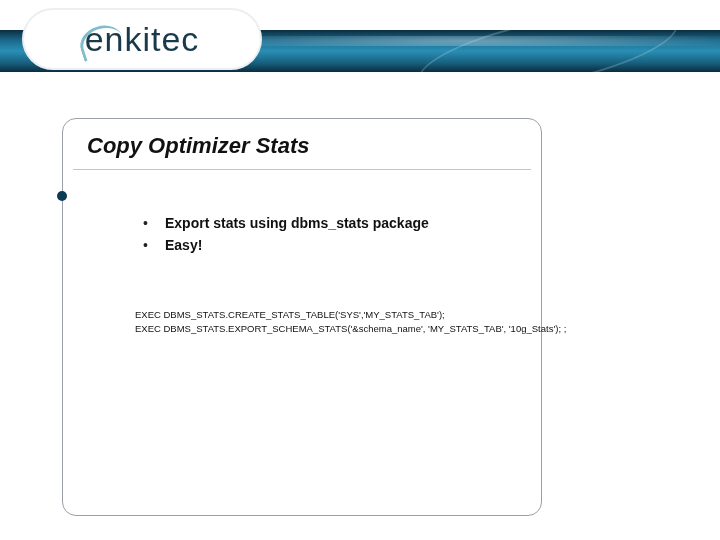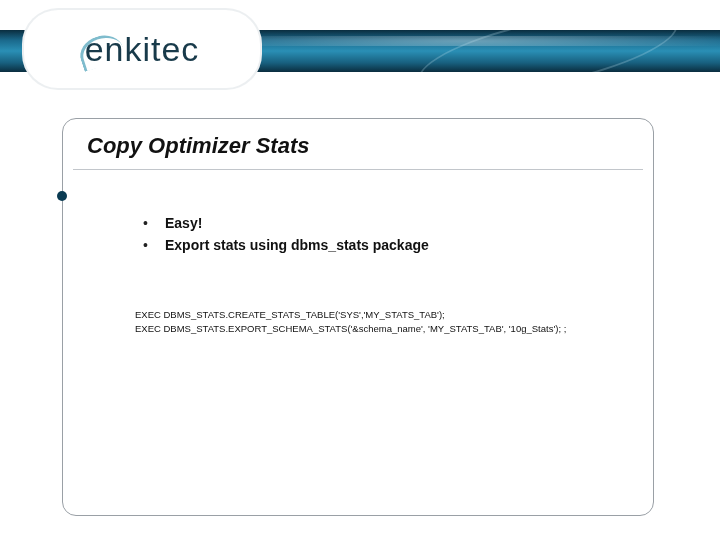--- a/index.html
+++ b/index.html
@@ -14,21 +14,21 @@
   .header-area {
     position: relative;
     width: 100%;
     height: 92px;
   }
   .logo-wrap {
     position: absolute;
     left: 22px;
     top: 8px;
     width: 240px;
-    height: 82px;
+    height: 62px;
     background: #fff;
     border-radius: 36px;
     box-shadow: 0 0 0 2px rgba(180,190,200,0.25) inset;
     display: flex;
     align-items: center;
     justify-content: center;
     z-index: 5;
   }
   .logo-text {
     font-size: 34px;
@@ -80,21 +80,21 @@
     height: 60px;
     border: 2px solid rgba(200,230,245,0.25);
     border-radius: 50%;
     transform: rotate(-12deg);
   }
 
   .content-card {
     position: absolute;
     left: 62px;
     top: 118px;
-    width: 592px;
+    width: 480px;
     height: 398px;
     border: 1px solid #9aa0a6;
     border-radius: 14px;
     background: #fff;
     padding: 14px 24px 20px 24px;
   }
   .title-underline {
     position: absolute;
     left: 10px;
     right: 10px;
@@ -161,19 +161,19 @@
     </span>
   </div>
 </div>
 
 <div class="content-card">
   <div class="dot-left"></div>
   <h1 class="slide-title">Copy Optimizer Stats</h1>
   <div class="title-underline"></div>
 
   <ul class="bullets">
+    <li>Export stats using dbms_stats package</li>
     <li>Easy!</li>
-    <li>Export stats using dbms_stats package</li>
   </ul>
 
   <div class="code-block"><span>EXEC DBMS_STATS.CREATE_STATS_TABLE('SYS','MY_STATS_TAB');</span>
 <span>EXEC DBMS_STATS.EXPORT_SCHEMA_STATS('&amp;schema_name', 'MY_STATS_TAB', '10g_Stats'); ;</span></div>
 </div>
 
 </body></html>

